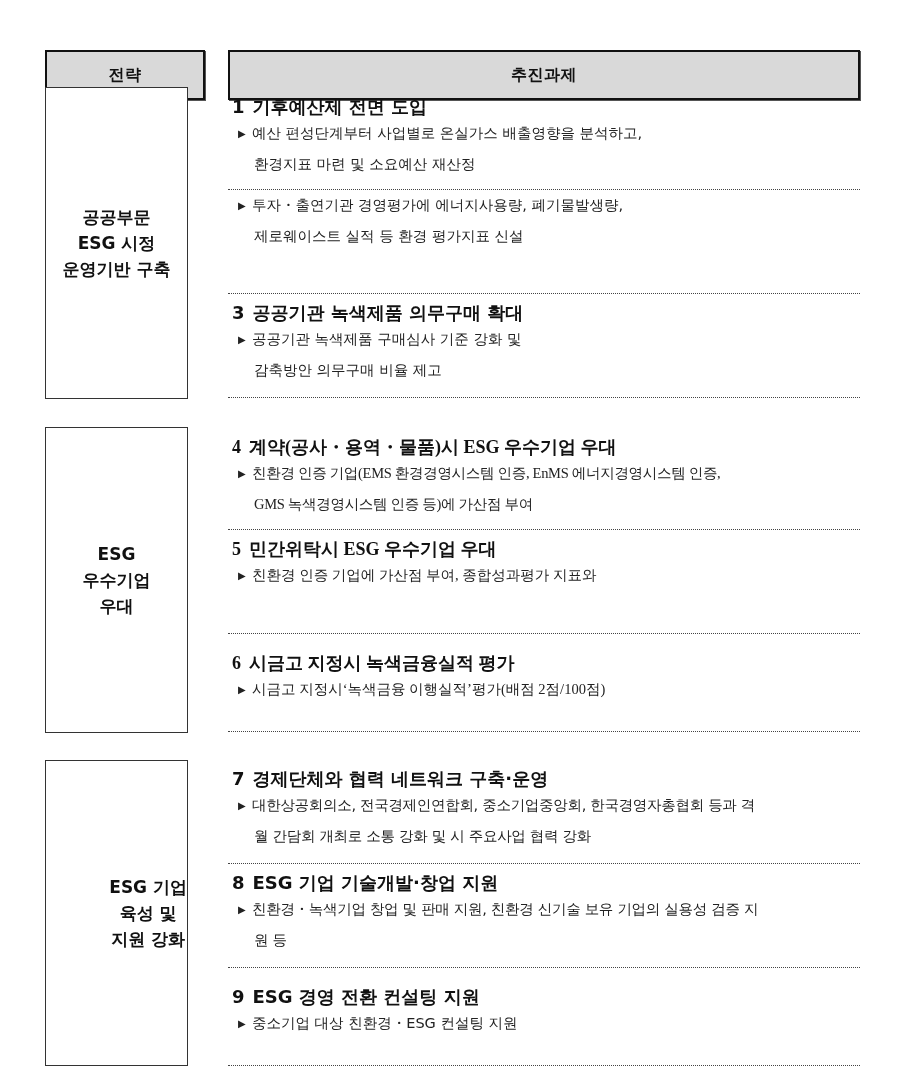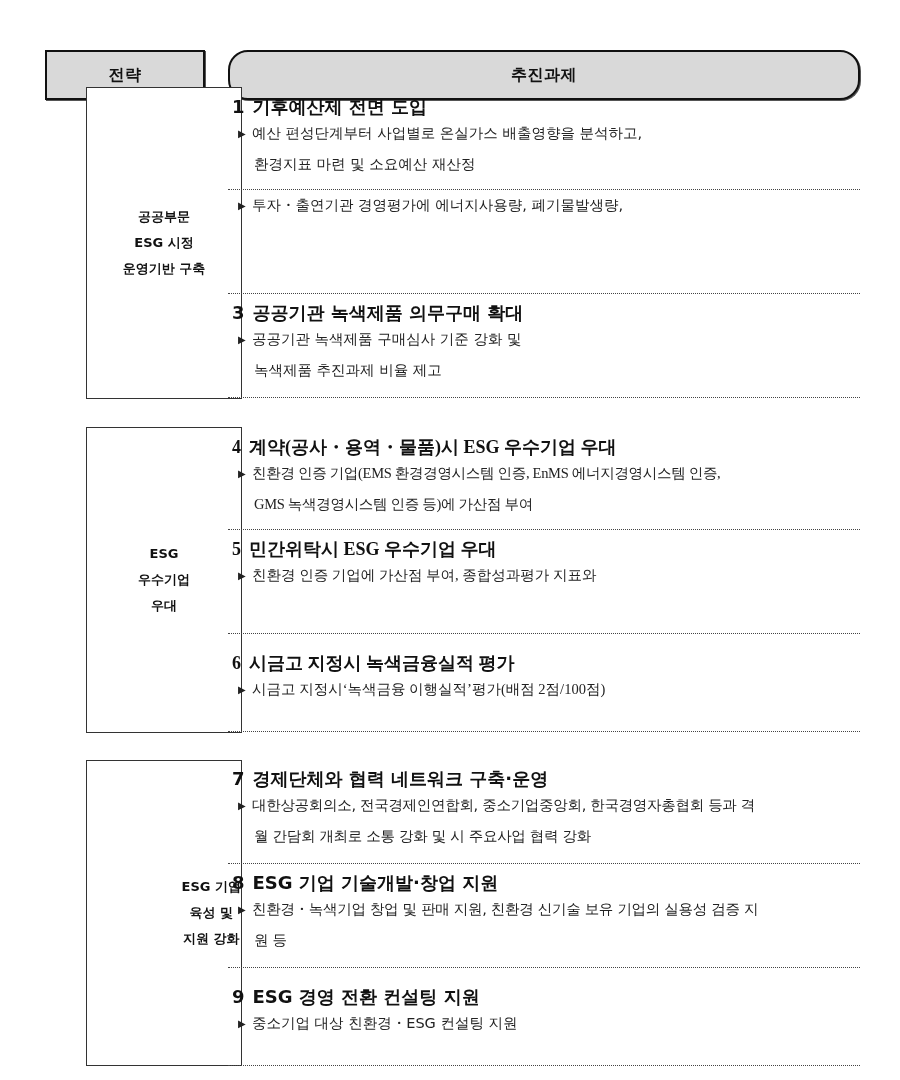--- a/index.html
+++ b/index.html
@@ -8,29 +8,28 @@
 
     .hdr {
       position: absolute; top: 12px; height: 50px;
       background: #d9d9d9; border: 2.5px solid #111111;
       display: flex; align-items: center; justify-content: center;
       font-weight: bold; font-size: 16px; letter-spacing: 0.5px;
       box-shadow: 1px 1px 0 #555;
       margin-top: 38px;
     }
     .hdr-left { left: 45px; width: 160px; }
-    .hdr-right { left: 228px; width: 632px; border-radius: 20px; }
+    .hdr-right { left: 228px; width: 632px; }
 
     .strategy {
-      position: absolute; left: 45px; width: 156px;
+      position: absolute; left: 45px; width: 143px;
       border: 1.5px solid #333333; background: #ffffff;
       display: flex; align-items: center; justify-content: center;
-      text-align: center; font-weight: bold; font-size: 13px; line-height: 26px;
+      text-align: center; font-weight: bold; font-size: 17px; line-height: 26px;
       white-space: pre-line;
-      margin-left: 41px;
     }
 
     .tasks { position: absolute; left: 228px; width: 632px; }
     .task { position: relative; border-bottom: 1.5px dotted #444444; }
     .task-title {
       font-weight: bold; font-size: 18px; line-height: 22px;
       padding-left: 4px; padding-top: 8px;
     }
     .task-title .num { margin-right: 8px; }
     .task-body {
@@ -66,30 +65,31 @@
         </div>
       <div class="cont-line">환경지표 마련 및 소요예산 재산정</div>
     </div>
   </div>
   <div class="task" style="height:104px;">
     <div class="task-body">
       <div class="bullet-line">
           <span class="arrow">▶</span>
           <span>투자・출연기관 경영평가에 에너지사용량, 폐기물발생량,</span>
         </div>
+      <div class="cont-line">제로웨이스트 실적 등 환경 평가지표 신설</div>
     </div>
   </div>
   <div class="task" style="height:104px;">
     <div class="task-title"><span class="num">3</span><span>공공기관 녹색제품 의무구매 확대</span></div>
     <div class="task-body">
       <div class="bullet-line">
           <span class="arrow">▶</span>
           <span>공공기관 녹색제품 구매심사 기준 강화 및</span>
         </div>
-      <div class="cont-line">녹색제품 추진과제 비율 제고</div>
+      <div class="cont-line">감축방안 의무구매 비율 제고</div>
     </div>
   </div>
 </div>
 
 <div class="strategy" style="top:427px;height:306px;">
   <span>ESG
 우수기업
 우대</span>
 </div>
 <div class="tasks" style="top:428px;font-family:Liberation Serif, serif;">

